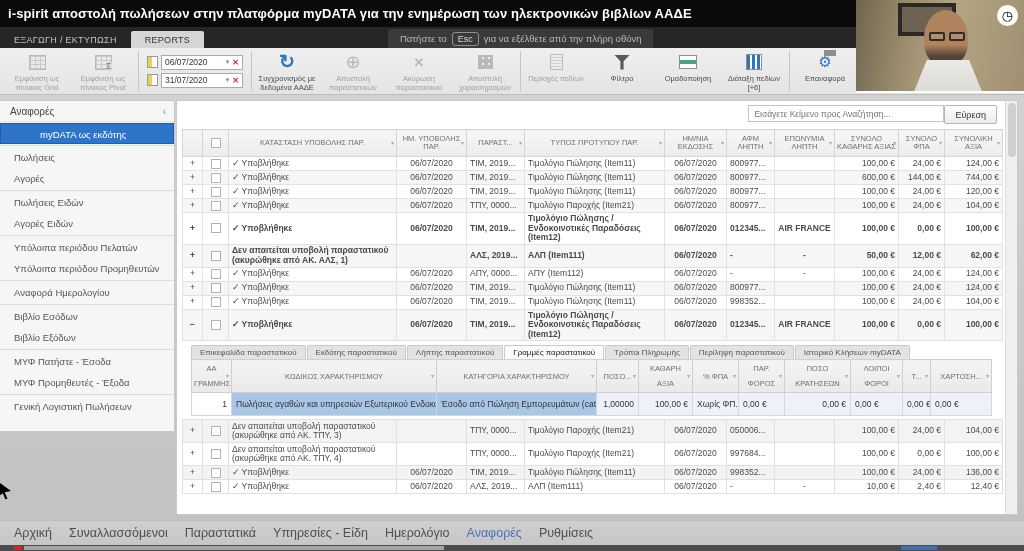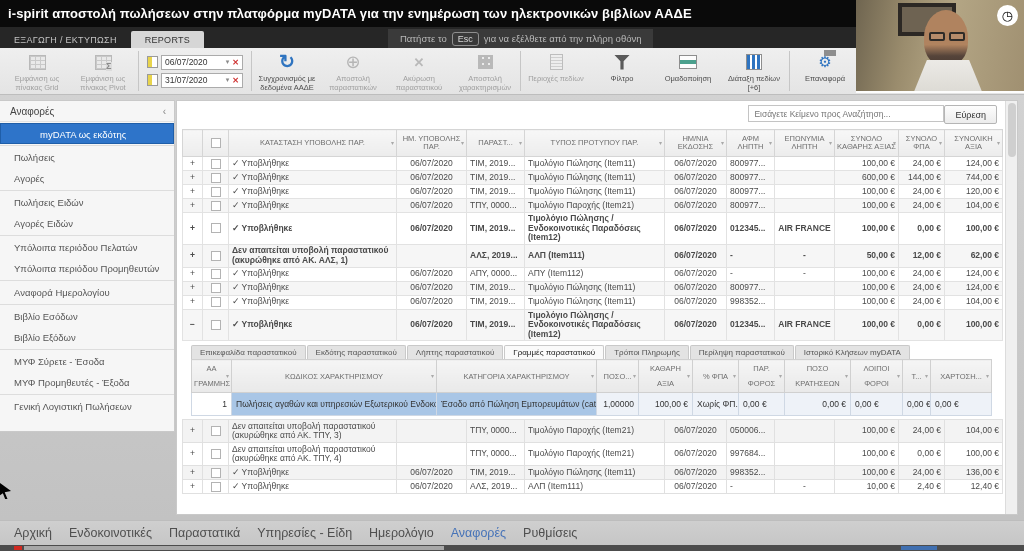--- a/index.html
+++ b/index.html
@@ -269,21 +269,21 @@
             <div class="sb-item">Υπόλοιπα περιόδου Προμηθευτών</div>
           </div>
           <div class="sb-group">
             <div class="sb-item">Αναφορά Ημερολογίου</div>
           </div>
           <div class="sb-group">
             <div class="sb-item">Βιβλίο Εσόδων</div>
             <div class="sb-item">Βιβλίο Εξόδων</div>
           </div>
           <div class="sb-group">
-            <div class="sb-item">ΜΥΦ Σύρετε - Έσοδα</div>
+            <div class="sb-item">ΜΥΦ Πατήστε - Έσοδα</div>
             <div class="sb-item">ΜΥΦ Προμηθευτές - Έξοδα</div>
           </div>
           <div class="sb-group">
             <div class="sb-item">Γενική Λογιστική Πωλήσεων</div>
           </div>
         </div>
     </div>
 
     <div class="content">
       <div class="search-row">
@@ -629,21 +629,21 @@
       </table>
 
       <div class="vscroll">
           <div class="vthumb"></div>
         </div>
     </div>
   </div>
 
   <div class="bottom-nav" id="bottom-nav">
       <span class="bn-item">Αρχική</span>
-      <span class="bn-item">Ενδοκοινοτικές</span>
+      <span class="bn-item">Συναλλασσόμενοι</span>
       <span class="bn-item">Παραστατικά</span>
       <span class="bn-item">Υπηρεσίες - Είδη</span>
       <span class="bn-item">Ημερολόγιο</span>
       <span class="bn-item active">Αναφορές</span>
       <span class="bn-item">Ρυθμίσεις</span>
     </div>
 
   <div class="bottom-strip">
     <div class="bs-red"></div>
     <div class="bs-light"></div>

